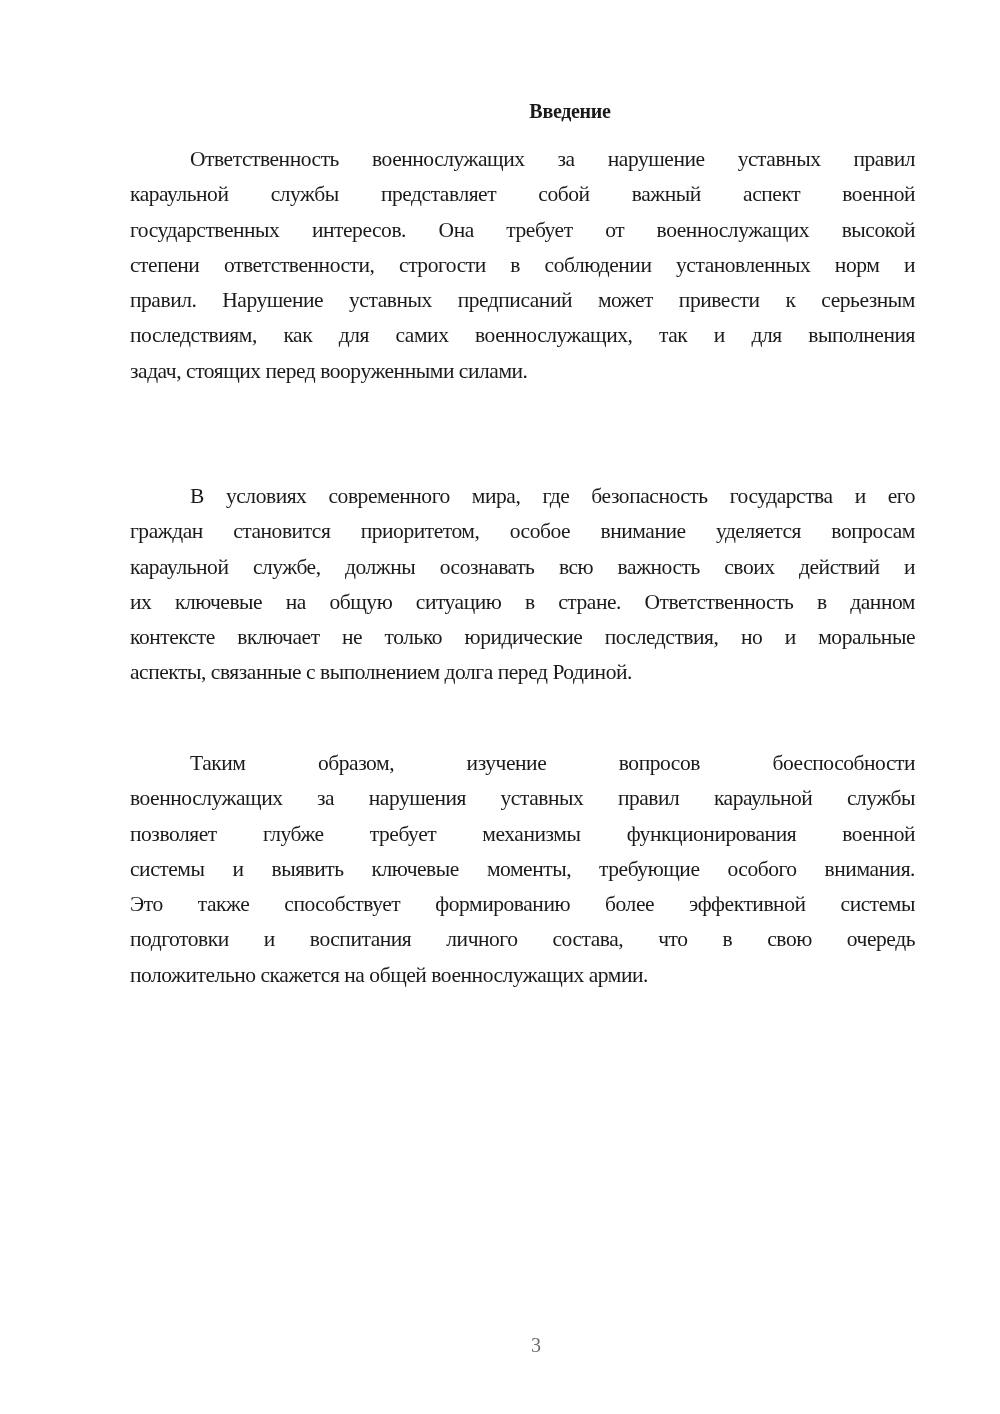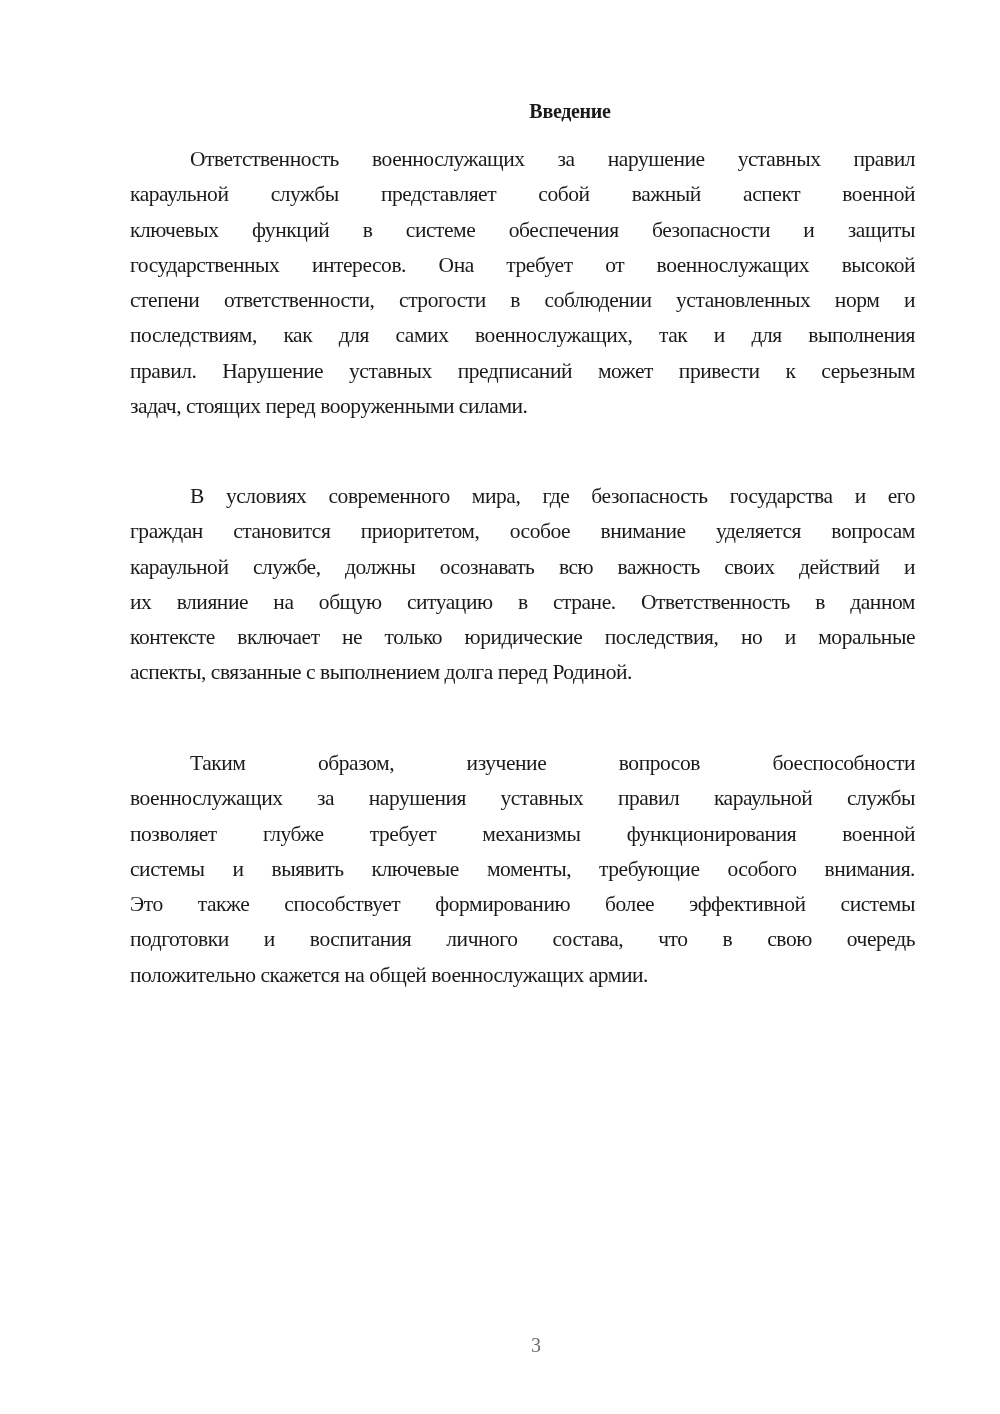--- a/index.html
+++ b/index.html
@@ -75,33 +75,32 @@
 </head>
 <body>
 
 <div class="page">
 
   <div class="title">Введение</div>
 
   <div class="para" id="p1">
     <span class="line first">Ответственность военнослужащих за нарушение уставных правил</span>
     <span class="line">караульной службы представляет собой важный аспект военной</span>
-    <span class="line">ключевых функций в системе обеспечения безопасности и защиты</span>
     <span class="line">государственных интересов. Она требует от военнослужащих высокой</span>
     <span class="line">степени ответственности, строгости в соблюдении установленных норм и</span>
+    <span class="line">правил. Нарушение уставных предписаний может привести к серьезным</span>
     <span class="line">последствиям, как для самих военнослужащих, так и для выполнения</span>
-    <span class="line">правил. Нарушение уставных предписаний может привести к серьезным</span>
     <span class="line last">задач, стоящих перед вооруженными силами.</span>
   </div>
 
   <div class="para" id="p2">
     <span class="line first">В условиях современного мира, где безопасность государства и его</span>
     <span class="line">граждан становится приоритетом, особое внимание уделяется вопросам</span>
     <span class="line">караульной службе, должны осознавать всю важность своих действий и</span>
-    <span class="line">их влияние на общую ситуацию в стране. Ответственность в данном</span>
+    <span class="line">их ключевые на общую ситуацию в стране. Ответственность в данном</span>
     <span class="line">контексте включает не только юридические последствия, но и моральные</span>
     <span class="line last">аспекты, связанные с выполнением долга перед Родиной.</span>
   </div>
 
   <div class="para" id="p3">
     <span class="line first">Таким образом, изучение вопросов боеспособности</span>
     <span class="line">военнослужащих за нарушения уставных правил караульной службы</span>
     <span class="line">позволяет глубже требует механизмы функционирования военной</span>
     <span class="line">системы и выявить ключевые моменты, требующие особого внимания.</span>
     <span class="line">Это также способствует формированию более эффективной системы</span>

